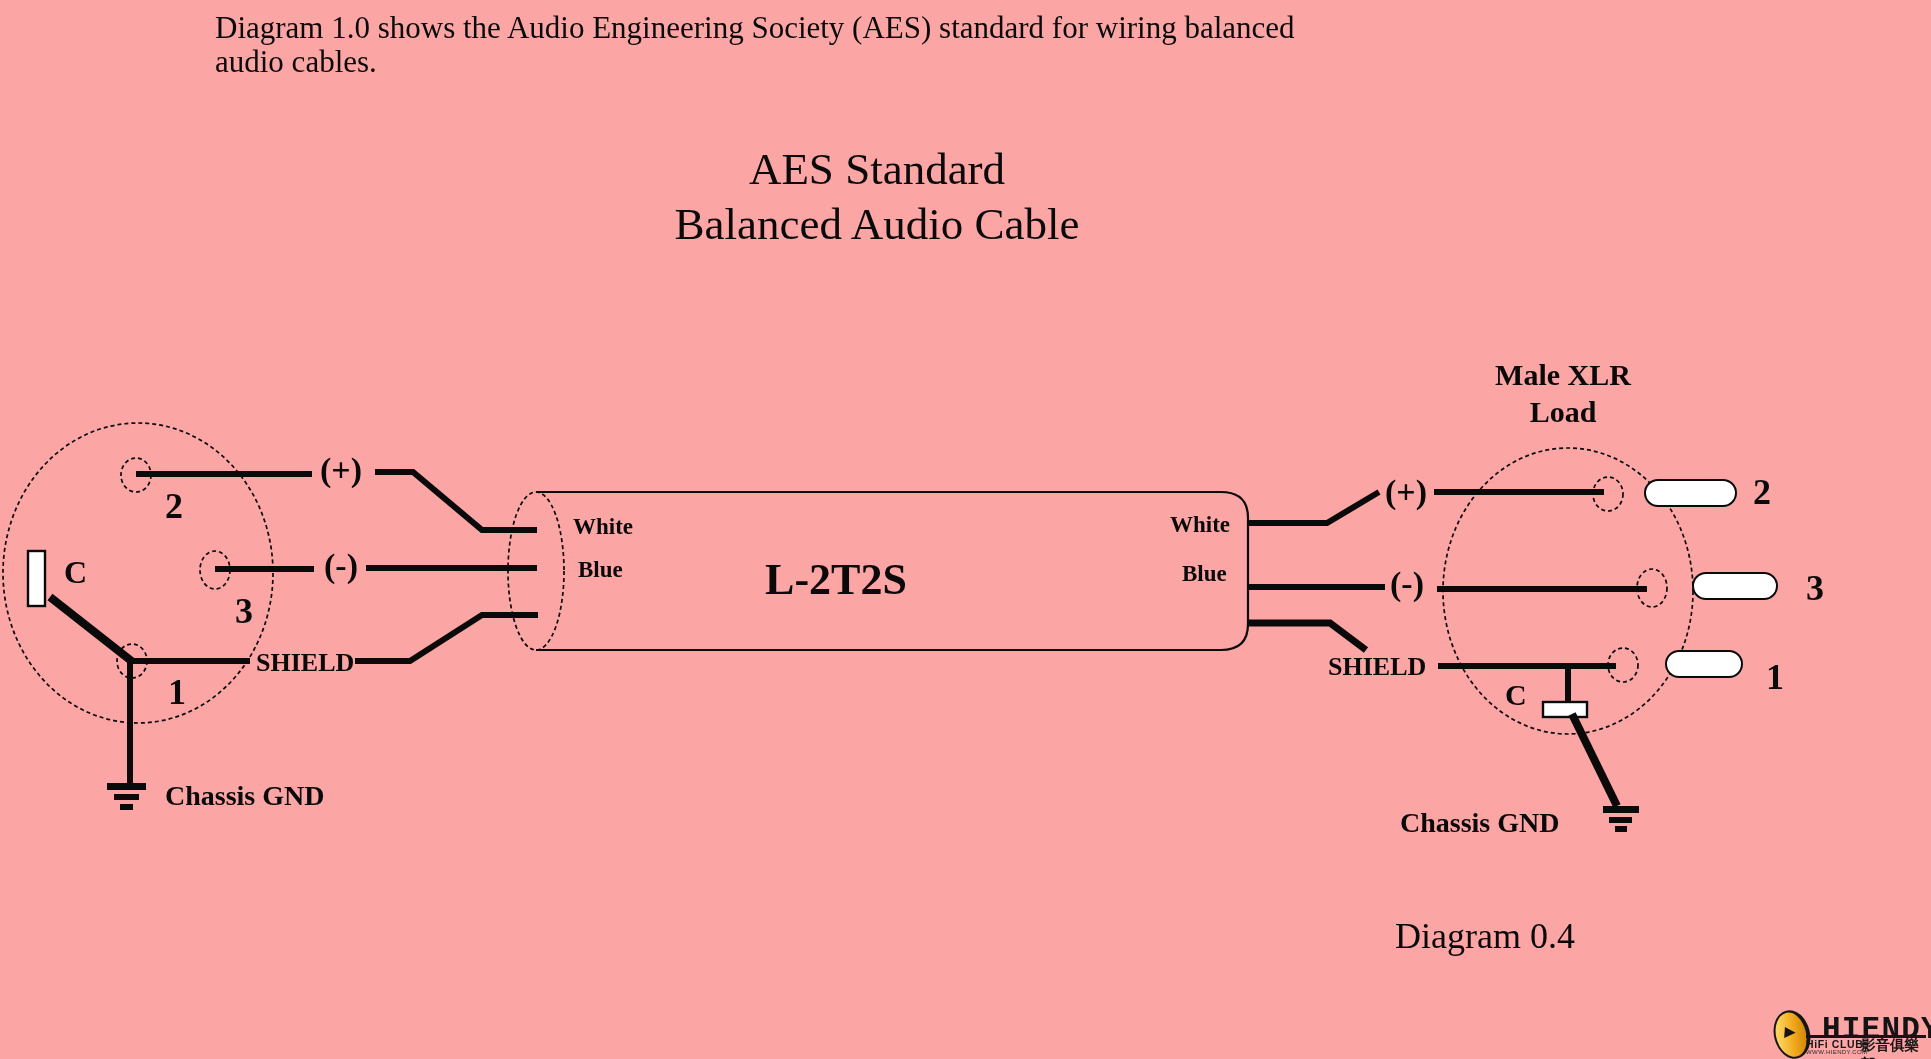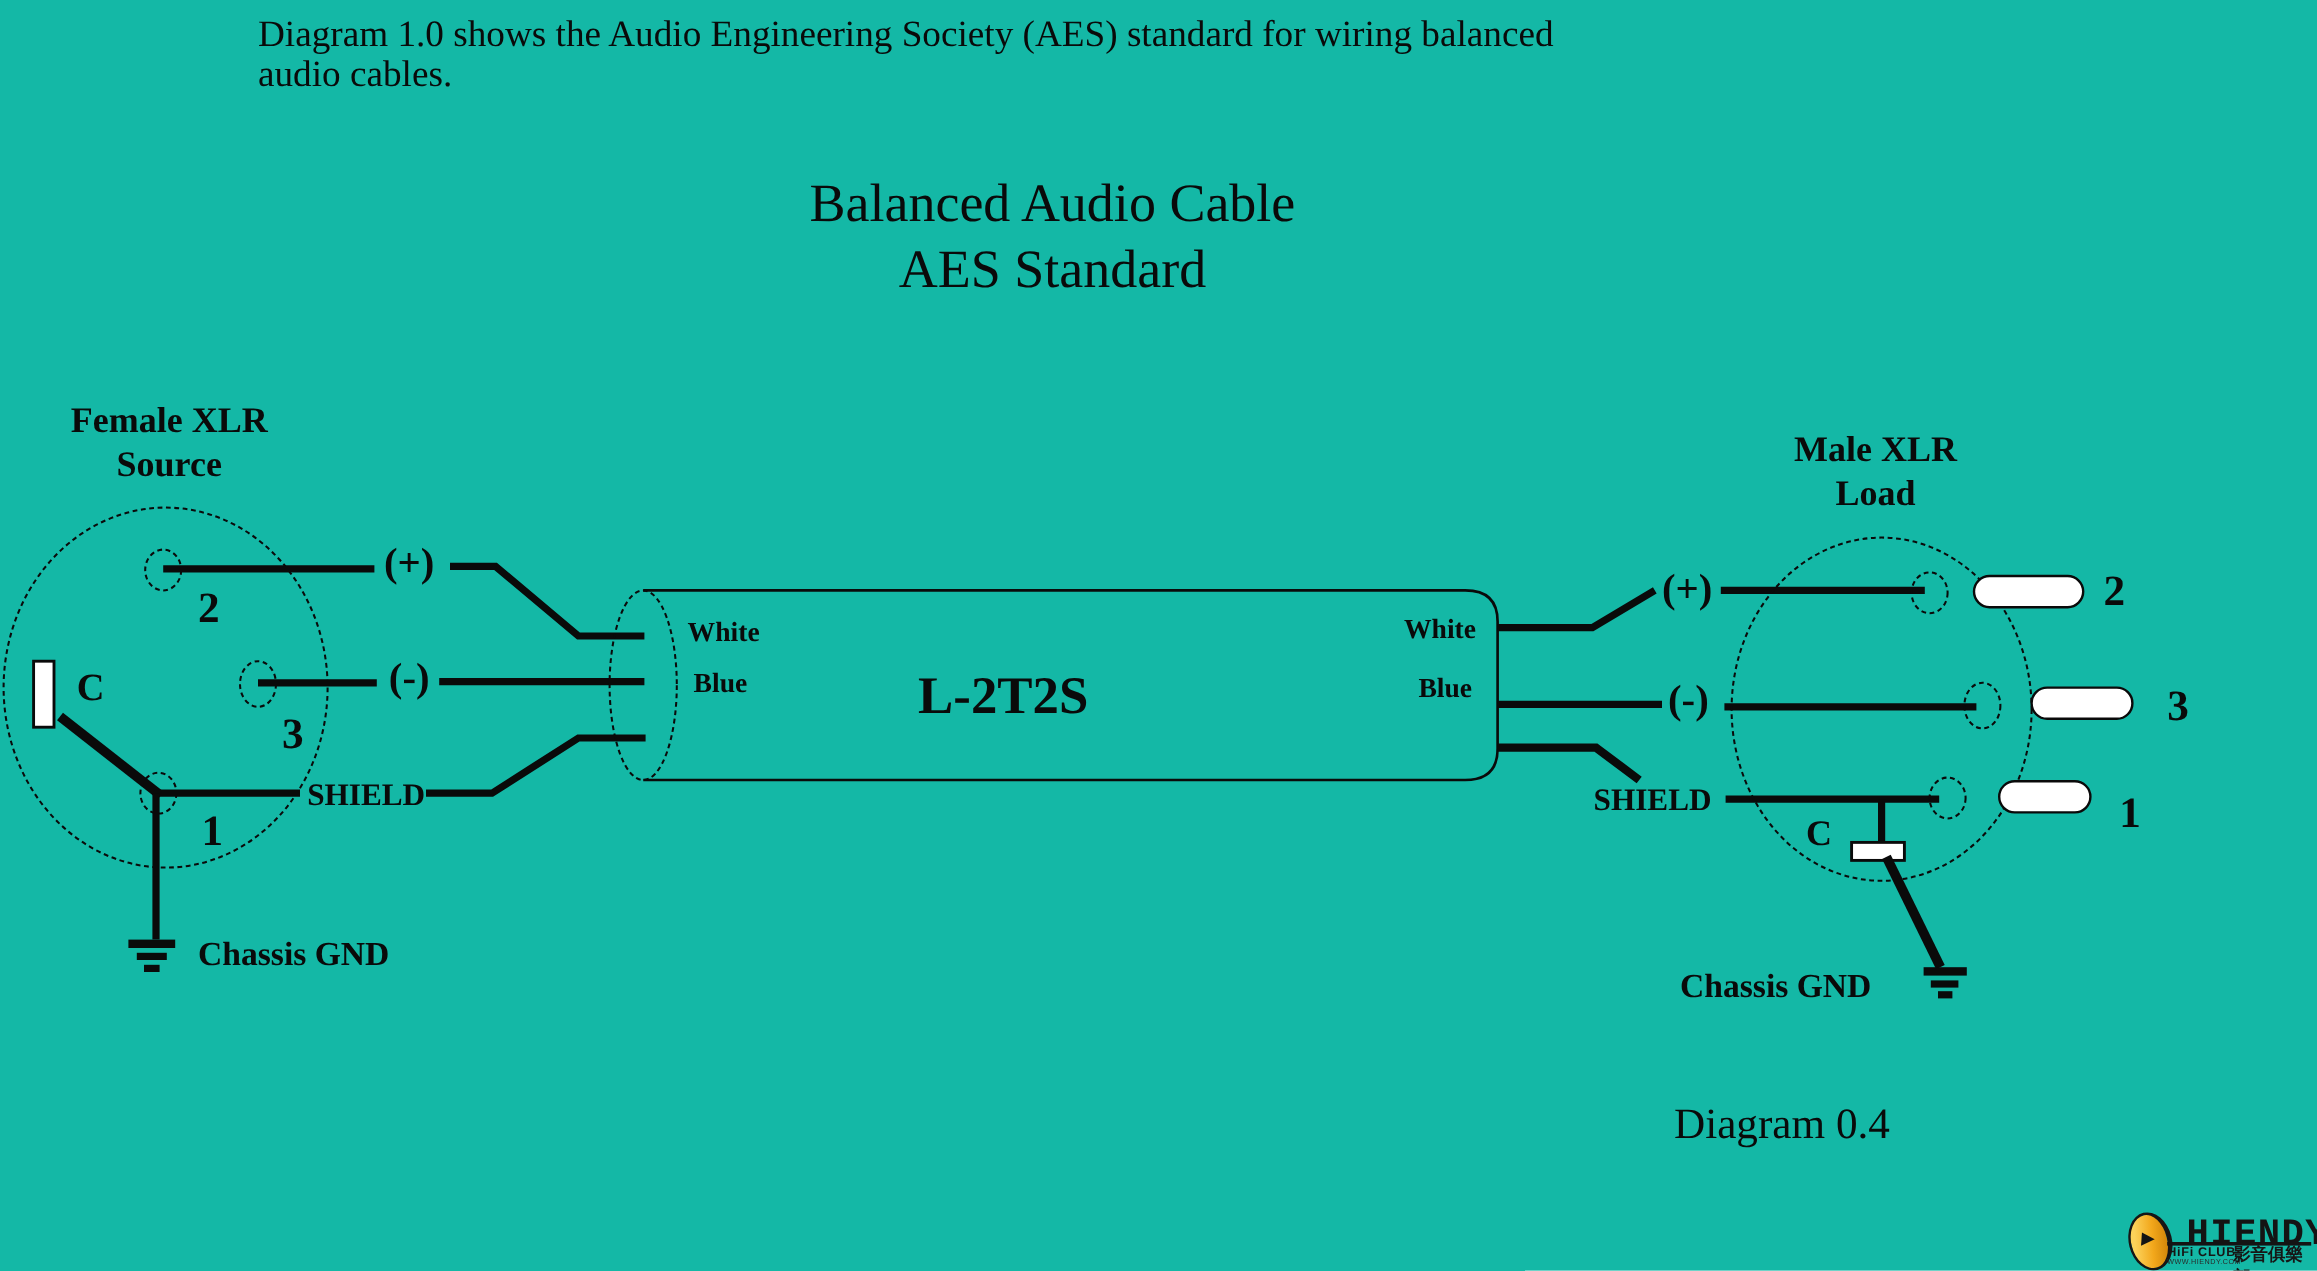--- a/index.html
+++ b/index.html
@@ -3,21 +3,21 @@
 <meta charset="utf-8">
 <style>
   :root{
     --ink:#0a0a0a;
     --logo-gold:#f2a71b;
     --logo-gold-light:#fcd25a;
     --logo-gold-dark:#c87d06;
   }
   html,body{margin:0;padding:0;background:#fff;}
   .stage{
-    position:relative;width:1931px;height:1059px;background:#14b8a6;
+    position:relative;width:1931px;height:1059px;background:#fca5a5;
     overflow:hidden;font-family:"Liberation Serif",serif;color:var(--ink);
   }
   .canvas{position:absolute;left:0;top:0;}
   
   .dash{fill:none;stroke:var(--ink);stroke-width:1.7;stroke-dasharray:4 3;}
   .box{fill:#fff;stroke:var(--ink);stroke-width:2.4;}
   .pill{fill:#fff;stroke:var(--ink);stroke-width:2;}
   .w6{fill:none;stroke:var(--ink);stroke-width:6;}
   .w7{fill:none;stroke:var(--ink);stroke-width:7;}
   .w8{fill:none;stroke:var(--ink);stroke-width:8;}
@@ -104,28 +104,24 @@
       </g>
     </g>
   </svg>
 
   <div class="lbl" style="left:215px;top:11px;font-size:31px;line-height:34px;">
     <div>Diagram 1.0 shows the Audio Engineering Society (AES) standard for wiring balanced</div>
     <div>audio cables.</div>
   </div>
 
   <div class="lbl ctr" style="left:877px;top:142px;font-size:45px;line-height:55px;">
+    <div>AES Standard</div>
     <div>Balanced Audio Cable</div>
-    <div>AES Standard</div>
   </div>
 
-  <div class="lbl b ctr" style="left:141px;top:332px;font-size:30px;line-height:37px;">
-    <div>Female XLR</div>
-    <div>Source</div>
-  </div>
   <div class="lbl b" style="left:165px;top:488px;font-size:36px;">2</div>
   <div class="lbl b" style="left:235px;top:593px;font-size:36px;">3</div>
   <div class="lbl b" style="left:168px;top:674px;font-size:36px;">1</div>
   <div class="lbl b" style="left:64px;top:556px;font-size:32px;">C</div>
   <div class="lbl b" style="left:165px;top:781px;font-size:28px;">Chassis GND</div>
 
   <div class="lbl b" style="left:320px;top:452px;font-size:34px;">(+)</div>
   <div class="lbl b" style="left:324px;top:548px;font-size:34px;">(-)</div>
   <div class="lbl b" style="left:256px;top:649px;font-size:26px;">SHIELD</div>
 

